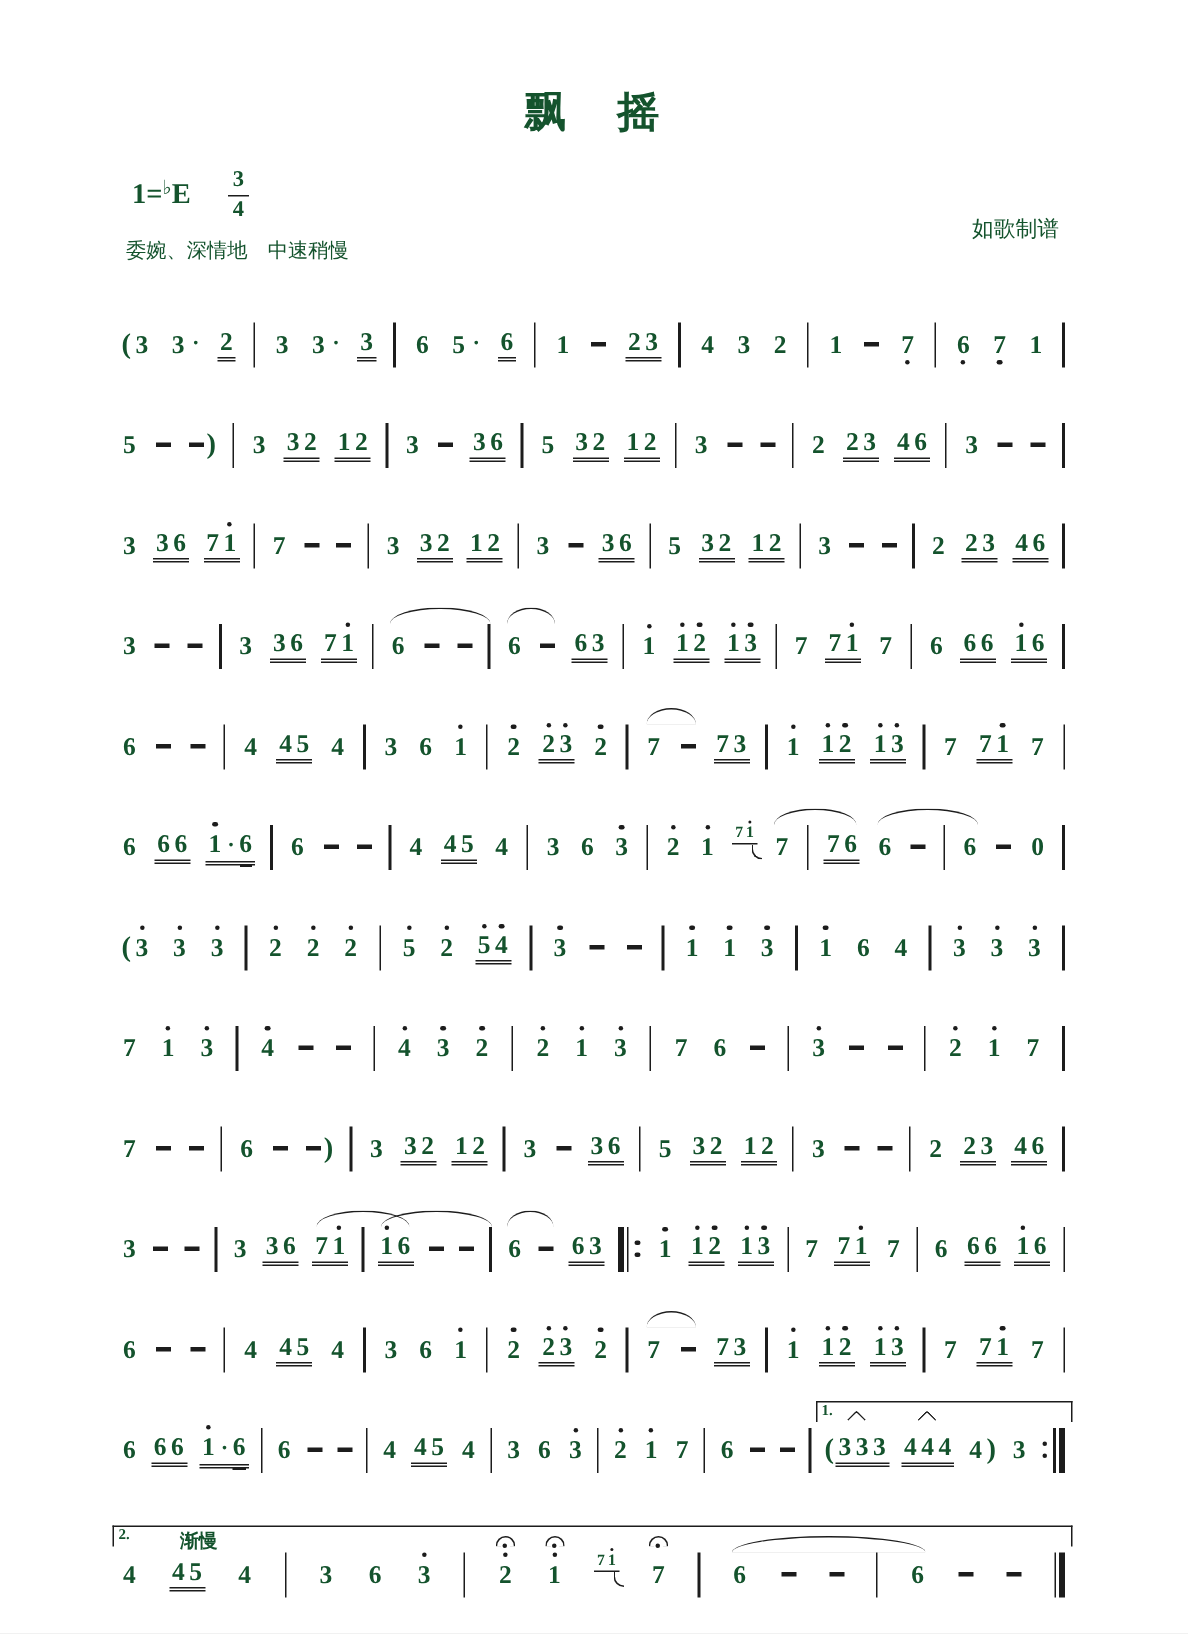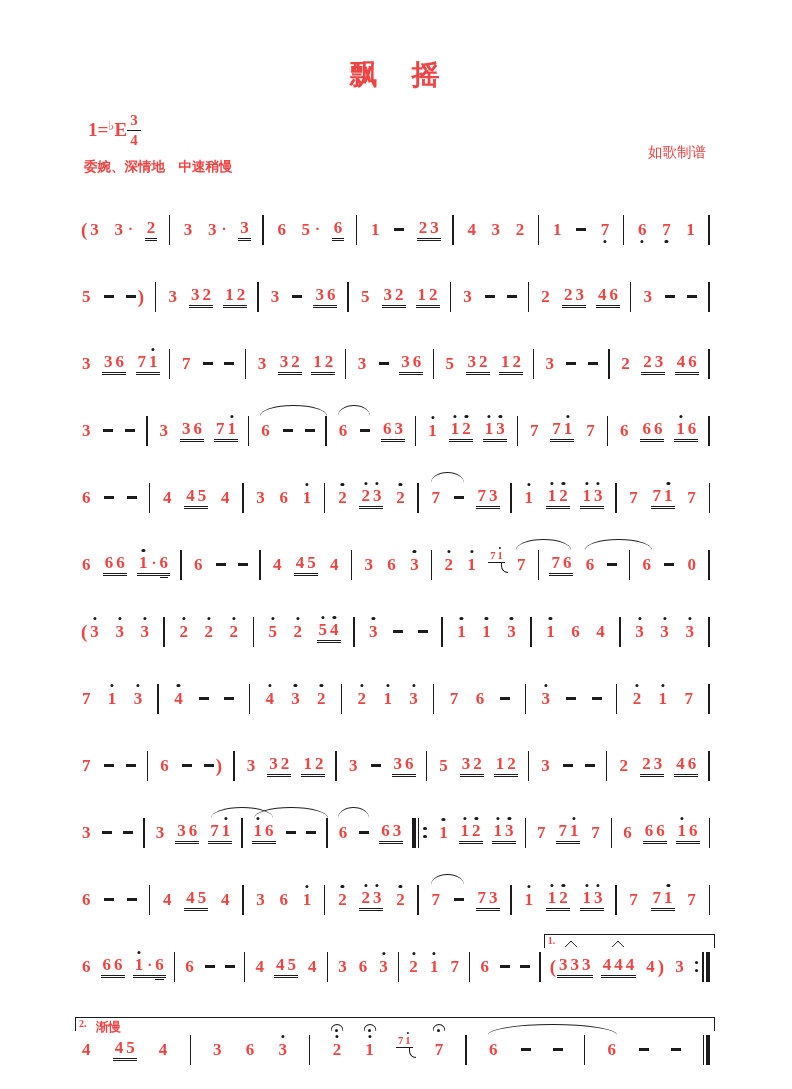--- a/index.html
+++ b/index.html
@@ -1,31 +1,31 @@
 <!DOCTYPE html>
 <html><head>
 <meta charset="utf-8">
 <style>
   html,body{margin:0;padding:0;background:#e8e8e8;}
   .page{position:relative;width:792px;height:1089px;background:#ffffff;margin:0 auto;overflow:hidden;
-        font-family:"Liberation Serif","DejaVu Serif",serif;color:#ef4444;}
+        font-family:"Liberation Serif","DejaVu Serif",serif;color:#14532d;}
   .title{position:absolute;top:56px;left:0;width:100%;text-align:center;
          font-size:28px;font-weight:bold;letter-spacing:3px;
          font-family:"DejaVu Sans","Liberation Sans",sans-serif;}
   .subtitle{position:absolute;top:104px;left:0;width:100%;text-align:center;font-size:14.5px;
             font-family:"DejaVu Sans","Liberation Sans",sans-serif;}
-  .keyrow{position:absolute;left:88px;top:112px;display:flex;align-items:center;gap:0;
+  .keyrow{position:absolute;left:88px;top:112px;display:flex;align-items:center;gap:25px;
           font-size:19px;font-weight:bold;}
   .flat{font-size:13px;position:relative;top:-6px;font-family:"DejaVu Sans",sans-serif;}
   .meter{display:inline-flex;flex-direction:column;align-items:center;font-size:15px;line-height:1.1;font-weight:bold;}
   .meter .num{border-bottom:1.6px solid #1c1c1c;padding:0 3px 1px;}
   .meter .den{padding-top:1px;}
   .credit{position:absolute;right:86px;top:143px;font-size:14.5px;
           font-family:"DejaVu Sans","Liberation Sans",sans-serif;margin-left:16px;}
-  .tempo{position:absolute;left:84px;top:158px;font-size:13.5px;font-weight:bold;
+  .tempo{position:absolute;left:84px;top:158px;font-size:13.5px;font-weight:normal;
          font-family:"DejaVu Sans","Liberation Sans",sans-serif;}
   .score{position:absolute;left:80px;right:82px;top:196px;font-size:17px;font-weight:bold;}
   .line{height:67px;display:flex;justify-content:space-between;align-items:center;position:relative;}
   .tok{display:inline-flex;align-items:center;position:relative;}
   .beam{display:inline-flex;align-items:baseline;padding:1px 1px 2px;line-height:1;}
   .beam.u1{border-bottom:3px double #1c1c1c;}
   .ch{position:relative;display:inline-block;line-height:1;padding:0 1px;}
   .beam .ch + .ch{margin-left:1px;}
   .ch.aug{font-size:15px;padding-left:2px;}
   .ch.x2::after{content:"";position:absolute;left:1px;right:1px;bottom:-7px;height:1.2px;background:#1c1c1c;}
@@ -51,21 +51,21 @@
   .grace{position:relative;top:-8px;font-size:10.5px;font-weight:bold;display:inline-block;}
   .gbeam{display:inline-flex;border-bottom:1.1px solid #1c1c1c;padding:0 1px 1px;line-height:1;}
   .grace .odot{width:2.2px;height:2.2px;top:-3.5px;}
   .ghook{position:absolute;right:-3px;bottom:-10px;width:6px;height:9px;border-left:1.3px solid #1c1c1c;
          border-bottom:1.3px solid #1c1c1c;border-bottom-left-radius:7px;display:inline-block;}
   .slur{position:absolute;height:10px;border-top:1.8px solid #1c1c1c;
         border-radius:50% 50% 0 0 / 100% 100% 0 0;}
   .volta{position:absolute;top:1px;height:13px;border-top:1.5px solid #1c1c1c;
          border-left:1.5px solid #1c1c1c;border-right:1.5px solid #1c1c1c;}
   .vlabel{position:absolute;left:3px;top:0;font-size:10px;font-weight:bold;}
-  .vtext{position:absolute;left:20px;top:1px;font-size:12.5px;font-weight:bold;
+  .vtext{position:absolute;left:44px;top:1px;font-size:12.5px;font-weight:bold;
          font-family:"DejaVu Sans","Liberation Sans",sans-serif;white-space:nowrap;}
 </style>
 </head>
 <body>
 
 <div class="page">
   <div class="title">飘　摇</div>
   <div class="keyrow">
     <span><span>1=</span><span class="flat">♭</span><span>E</span></span>
     <span class="meter">

